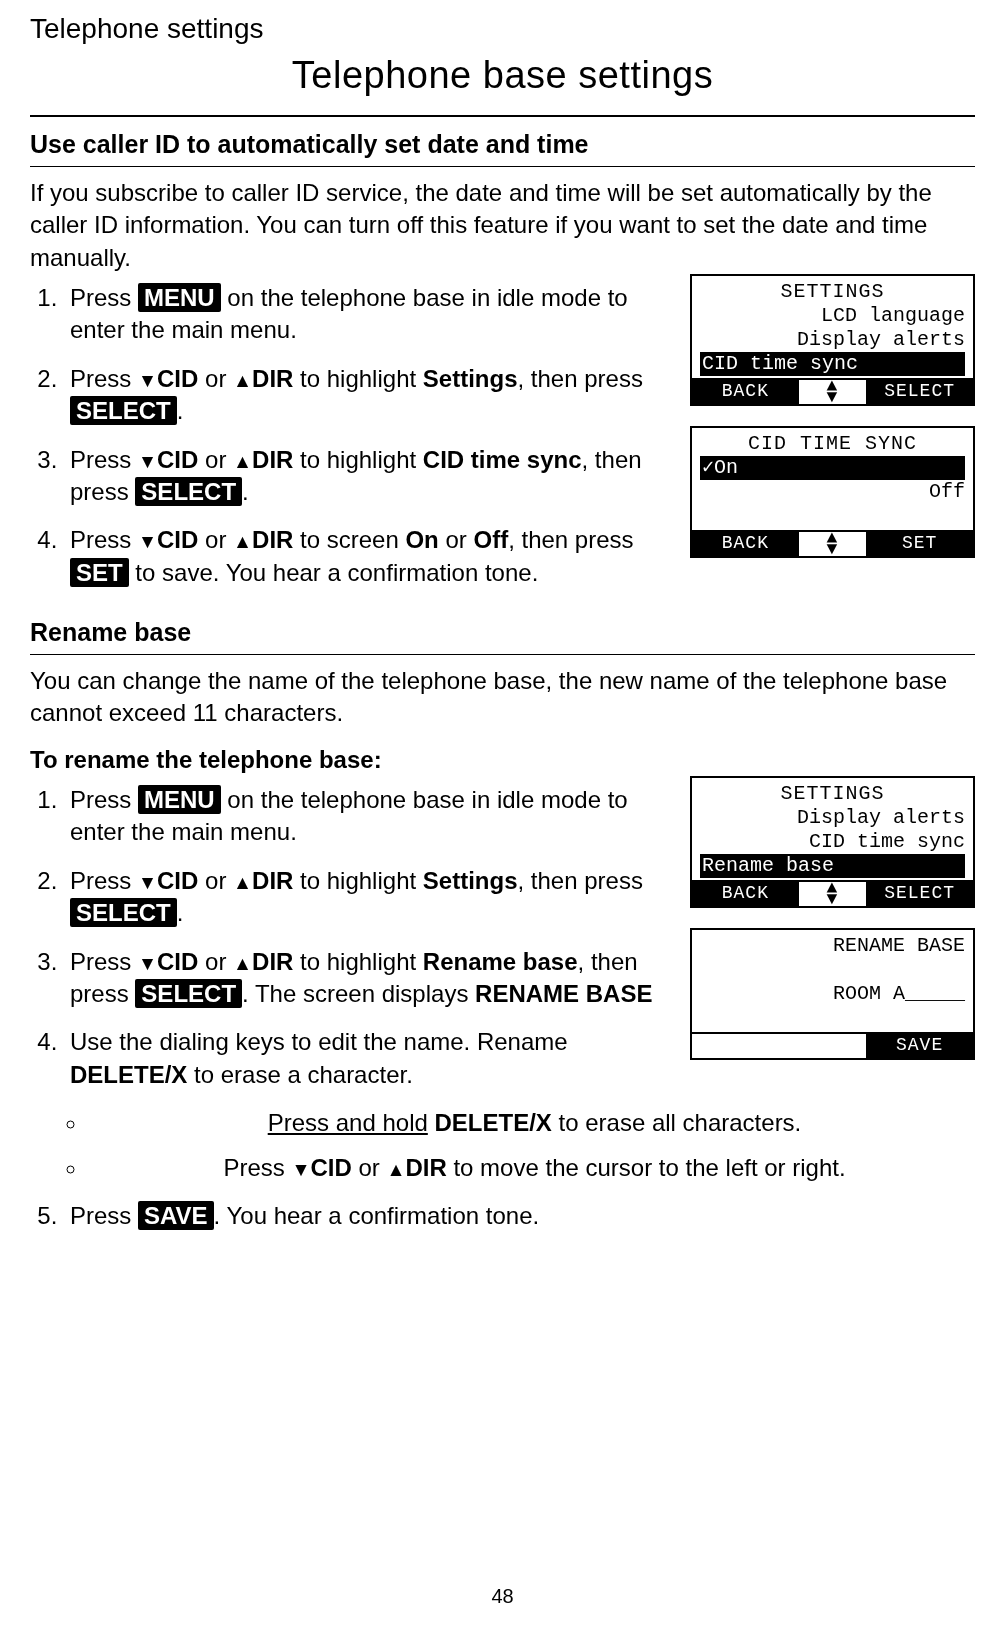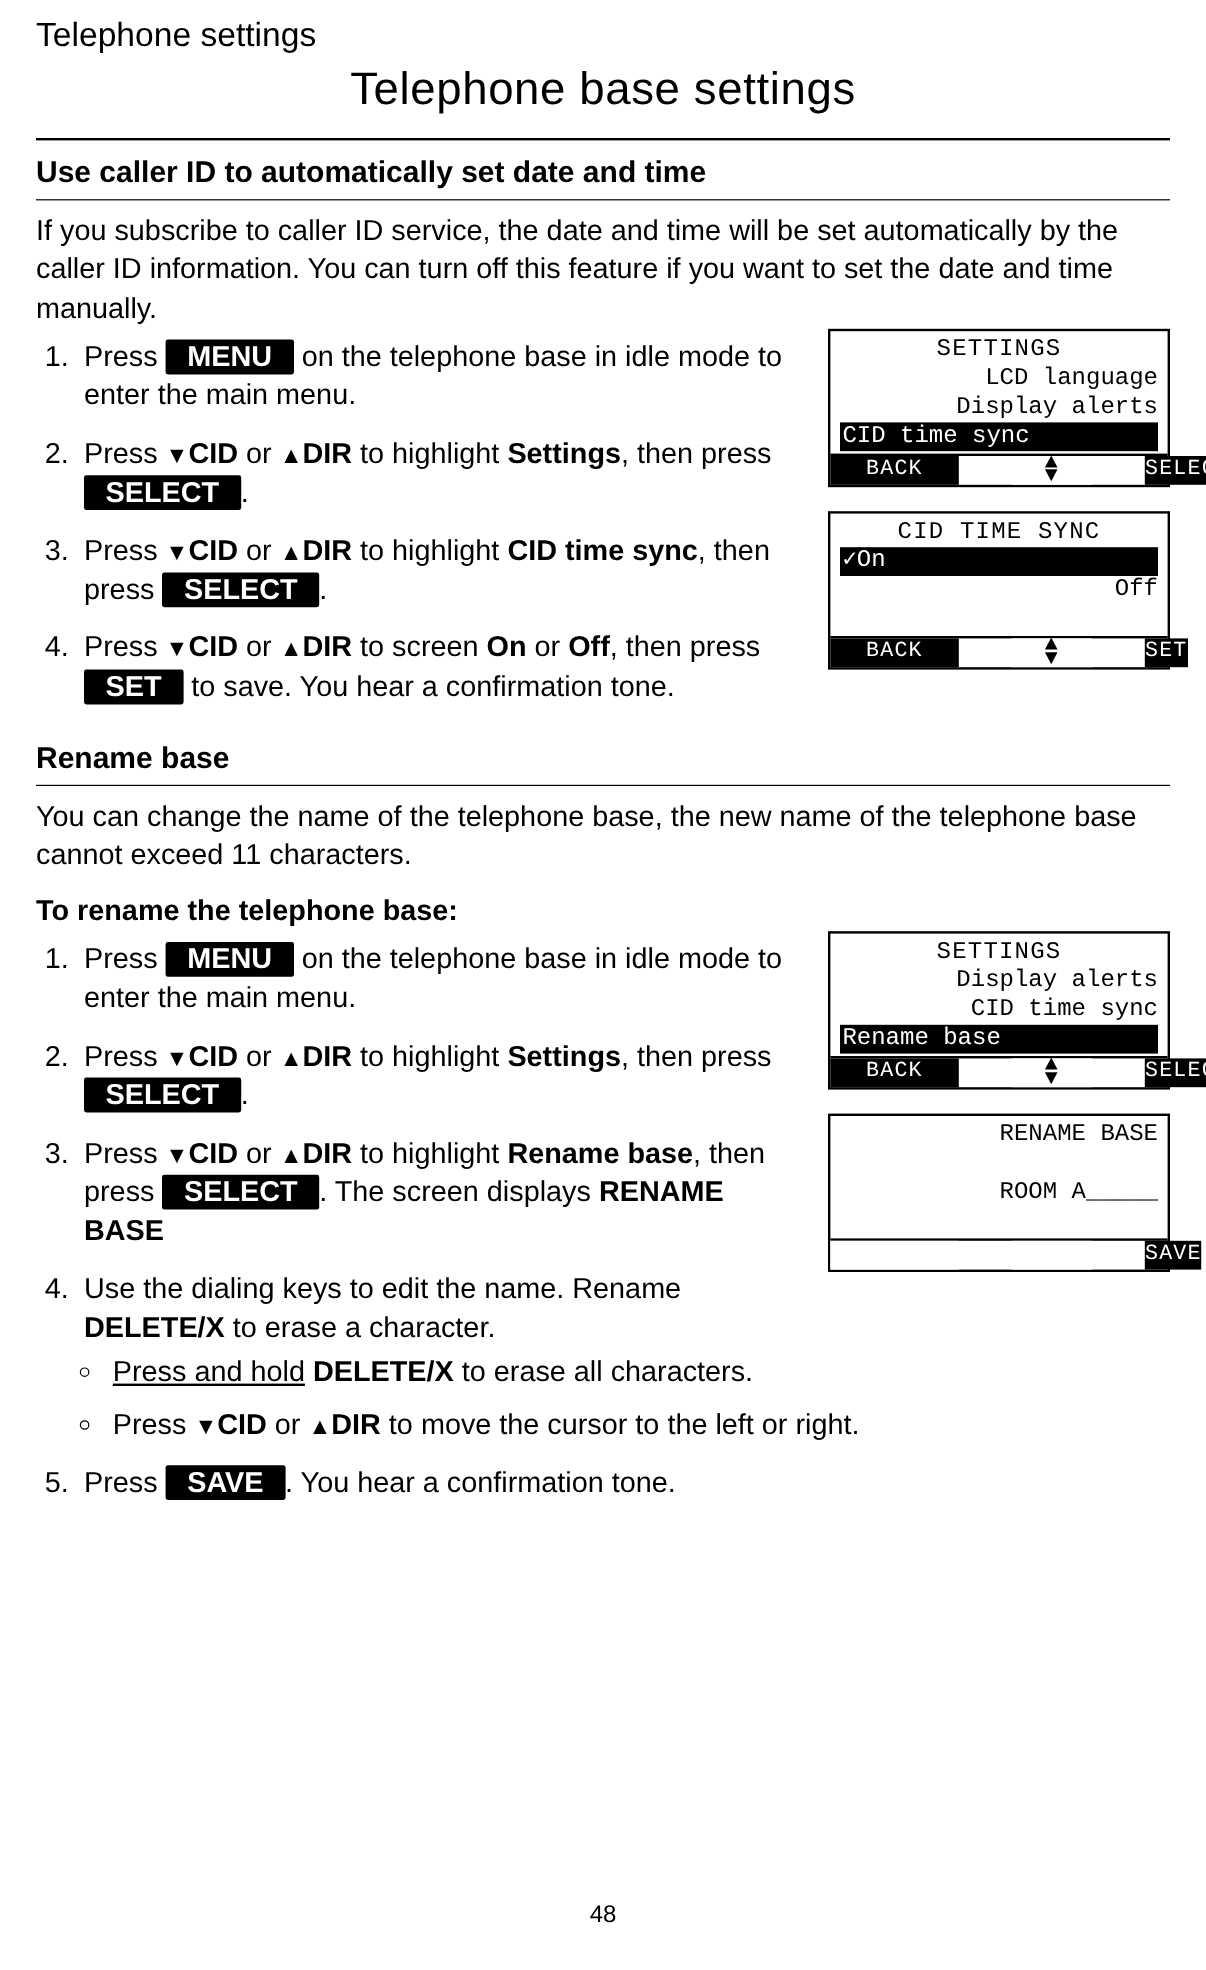--- a/index.html
+++ b/index.html
@@ -46,31 +46,32 @@
   }
   ol {
     margin-top: 8px;
     margin-left: 34px;
   }
   ol > li {
     margin-bottom: 16px;
     padding-left: 6px;
   }
   ul {
-    margin-top: 4px;
+    margin-top: 16px;
     margin-left: 18px;
+    text-align: center;
   }
   ul > li {
     margin-bottom: 12px;
     padding-left: 6px;
   }
   .kbd {
     background: #000;
     color: #fff;
-    padding: 1px 18px;
+    padding: 1px 6px;
     font-weight: bold;
     border-radius: 2px;
   }
   .bold { font-weight: bold; }
   .tri-down::before { content: "▼"; font-size: 0.8em; }
   .tri-up::before   { content: "▲"; font-size: 0.8em; }
   .underline { text-decoration: underline; }
 
   .col-right {
     float: right;
@@ -103,21 +104,20 @@
     color: #fff;
     padding: 0 2px;
     white-space: pre;
   }
   .lcd-foot {
     display: flex;
     width: 100%;
     height: 26px;
     border-top: 2px solid #000;
     align-items: stretch;
-    gap: 44px;
   }
   .lcd-foot > div {
     display: flex;
     align-items: center;
     justify-content: center;
     font-family: "Courier New", monospace;
     font-size: 18px;
     letter-spacing: 1px;
   }
   .sk-left {

